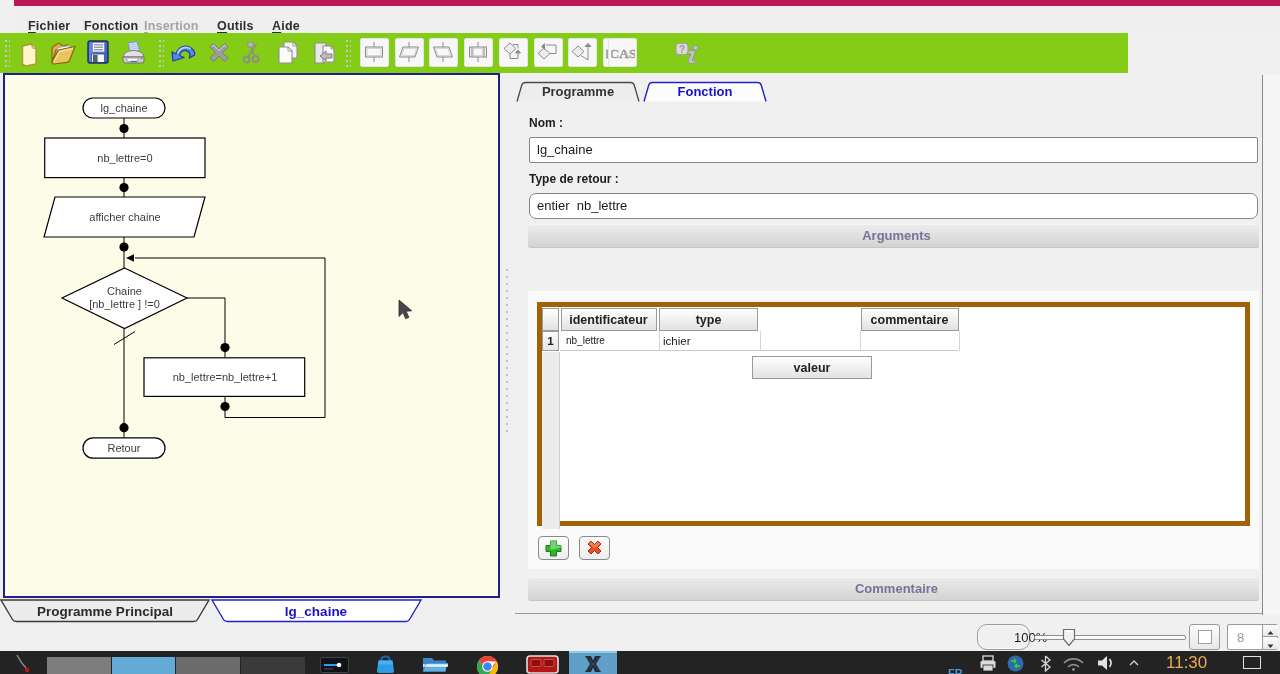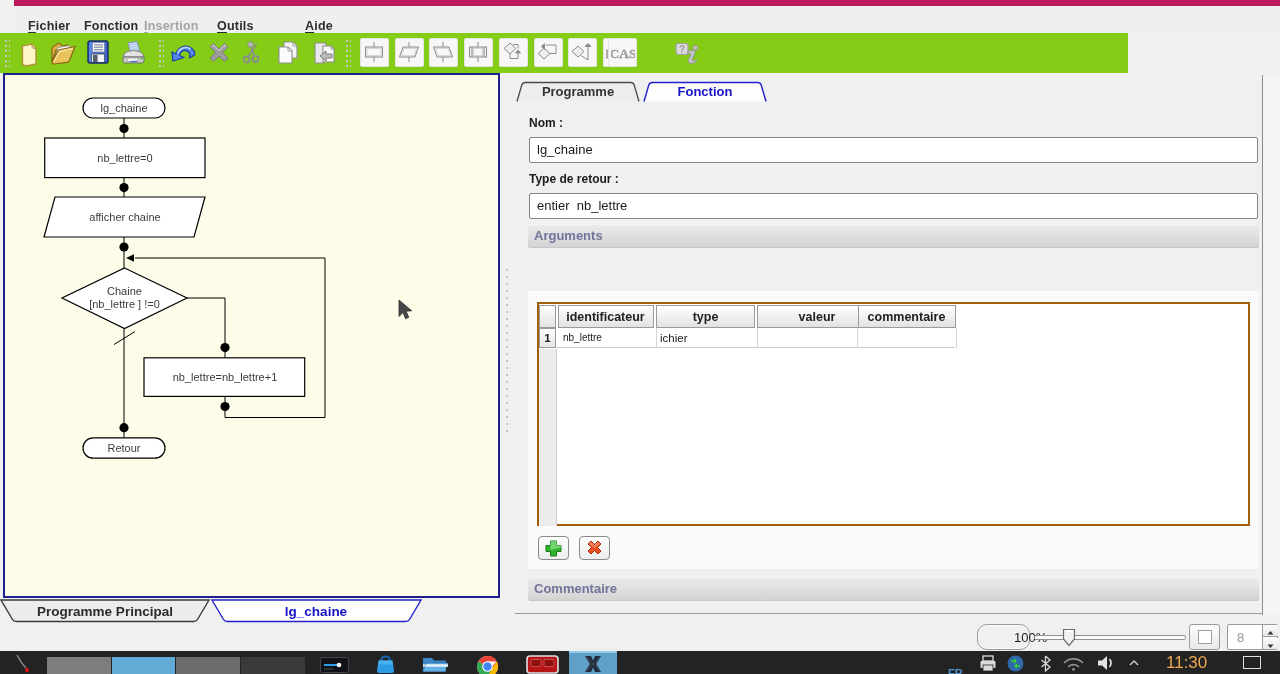--- a/index.html
+++ b/index.html
@@ -34,28 +34,28 @@
   
   #rpanel { left:515px; top:75px; width:747px; height:539px; background:#f0f0f0; border-bottom:1px solid #9a9a9a;}
   #rstrip { left:1262px; top:75px; width:18px; height:540px; background:#f5f5f5; border-left:1px solid #8a8a8a;}
 
   .rlabel { position:absolute; font-size:12px; font-weight:bold; color:#1c1c1c; }
   .rinput { position:absolute; left:14px; width:729px; height:26px; background:#fff;
     border:1px solid #858585; border-radius:2px; font-size:13px; color:#1a1a1a;
     line-height:24px; padding-left:7px; }
   .secbar { position:absolute; left:13px; width:731px; height:24px; border-radius:3px;
     background:linear-gradient(#ececec,#d2d2d2); box-shadow:inset 0 -1px 0 #c6c6c6, inset 0 1px 0 #f5f5f5; font-size:13px; font-weight:bold;
-    line-height:24px; padding-left:6px; }
+    line-height:24px; padding-left:6px;text-align:center; }
   .secbar.muted { color:#73739b; }
   .secbar.blue { color:#1511c4; }
 
   #varcontent { position:absolute; left:13px; top:216px; width:731px; height:278px; background:#fafafa; }
 
   
-  #vtable { position:absolute; left:22px; top:227px; width:713px; height:224px; background:#fff; border:2px solid #a16207; }
+  #vtable { position:absolute; left:22px; top:227px; width:713px; height:224px; background:#fff; border:5px solid #a16207; }
   .hcell { position:absolute; top:1px; height:23px; border:1px solid #9a9a9a;
     background:linear-gradient(#ffffff,#e2e2e2); font-size:12.5px; font-weight:bold; color:#222;
     text-align:center; line-height:22px; }
 
   
   .sqbtn { position:absolute; top:461px; width:31px; height:24px; border:1px solid #8a8a8a; border-radius:4px;
     background:linear-gradient(#fdfdfd,#ededed); }
 
   
   
@@ -67,21 +67,21 @@
   #taskbar { left:0; top:651px; width:1280px; height:23px; background:#232323; }
 </style>
 </head>
 <body>
 
 <div class="abs" id="menubar">
   <span class="menuitem" style="left:14px;"><u>F</u>ichier</span>
   <span class="menuitem" style="left:70px;">Fonction</span>
   <span class="menuitem dis" style="left:130px;"><u>I</u>nsertion</span>
   <span class="menuitem" style="left:203px;"><u>O</u>utils</span>
-  <span class="menuitem" style="left:258px;margin-left:33px;"><u>A</u>ide</span>
+  <span class="menuitem" style="left:258px;"><u>A</u>ide</span>
 </div>
 
 <div class="abs" id="toolbar">
   <div class="handle" style="left:4px;"></div>
 
   <svg class="tbicon" style="left:21px;top:10px;" width="16" height="24" viewBox="0 0 16 24">
     <path d="M1.5 3 L10.5 1 L15 5.5 L15 21 L5 23 L1.5 21.5 z" fill="#fbf7c8" stroke="#b5913a" stroke-width="1.4"></path>
     <path d="M10.5 1 L11.5 5 L15 5.5 z" fill="#ffffff" stroke="#b5913a" stroke-width="1"></path>
   </svg>
 
@@ -285,32 +285,32 @@
   <svg class="abs" style="left:0;top:0;" width="280" height="27">
     <path d="M2 26.5 L6.8 10 Q7.6 7.5 10.4 7.5 L115.6 7.5 Q118.4 7.5 119.2 10 L124 26.5" fill="#ededed" stroke="#4a4a4a" stroke-width="1.3"></path>
     <path d="M129 26.5 L133.8 10 Q134.6 7.5 137.4 7.5 L242.6 7.5 Q245.4 7.5 246.2 10 L251 26.5" fill="#fdfdfd" stroke="#2121cc" stroke-width="1.4"></path>
     <text x="63" y="21" text-anchor="middle" font-size="13" font-weight="bold" fill="#333">Programme</text>
     <text x="190" y="21" text-anchor="middle" font-size="13" font-weight="bold" fill="#1512c8">Fonction</text>
   </svg>
 
   <div class="rlabel" style="left:14px;top:41px;">Nom :</div>
   <div class="rinput" style="top:62px;">lg_chaine</div>
   <div class="rlabel" style="left:14px;top:97px;">Type de retour :</div>
-  <div class="rinput" style="top:118px;">entier&nbsp; nb_lettre</div>
+  <div class="rinput" style="top:118px;border-radius:7px;">entier&nbsp; nb_lettre</div>
 
   <div class="secbar muted" style="top:149px;">Arguments</div>
 
   <div id="varcontent"></div>
 
   <div id="vtable">
 
     <div class="abs" style="left:0;top:1px;width:17px;height:23px;border:1px solid #9a9a9a;background:linear-gradient(#fff,#e2e2e2);"></div>
     <div class="hcell" style="left:18.5px;width:96px;">identificateur</div>
     <div class="hcell" style="left:117px;width:99px;">type</div>
-    <div class="hcell" style="left:218px;width:120px;">valeur</div>
+    <div class="hcell" style="left:210px;width:120px;margin-top:48px;">valeur</div>
     <div class="hcell" style="left:318.5px;width:98px;">commentaire</div>
 
     <div class="abs" style="left:0;top:24px;width:17px;height:20px;border:1px solid #9a9a9a;background:linear-gradient(#fdfdfd,#e6e6e6);font-size:11.5px;font-weight:bold;color:#222;text-align:center;line-height:19px;">1</div>
     <div class="abs" style="left:18px;top:24px;width:398px;height:20px;border-bottom:1px solid #c9c9c9;"></div>
     <div class="abs" style="left:24px;top:28px;font-size:10px;color:#1a1a1a;">nb_lettre</div>
     <div class="abs" style="left:121px;top:28px;font-size:11.5px;color:#1a1a1a;">ichier</div>
     <div class="abs" style="left:116.5px;top:24px;width:1px;height:20px;background:#d5d5d5;"></div>
     <div class="abs" style="left:217.5px;top:24px;width:1px;height:20px;background:#d5d5d5;"></div>
     <div class="abs" style="left:317.5px;top:24px;width:1px;height:20px;background:#d5d5d5;"></div>
     <div class="abs" style="left:416.5px;top:24px;width:1px;height:20px;background:#d5d5d5;"></div>

